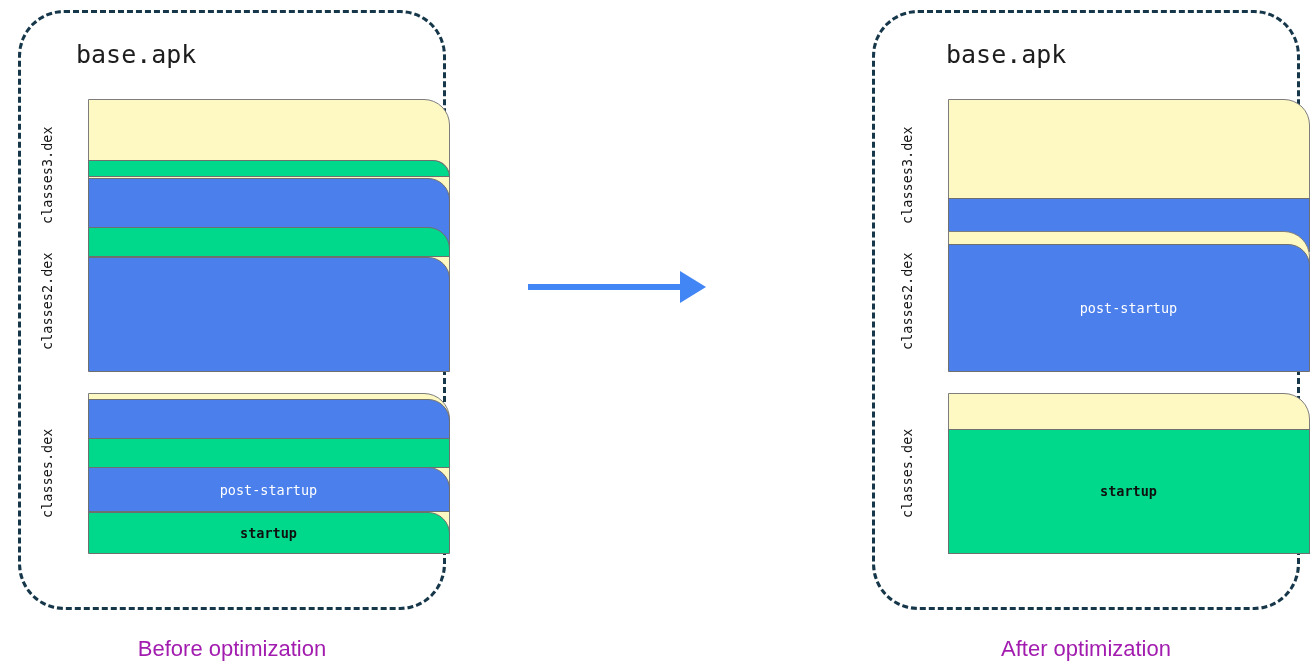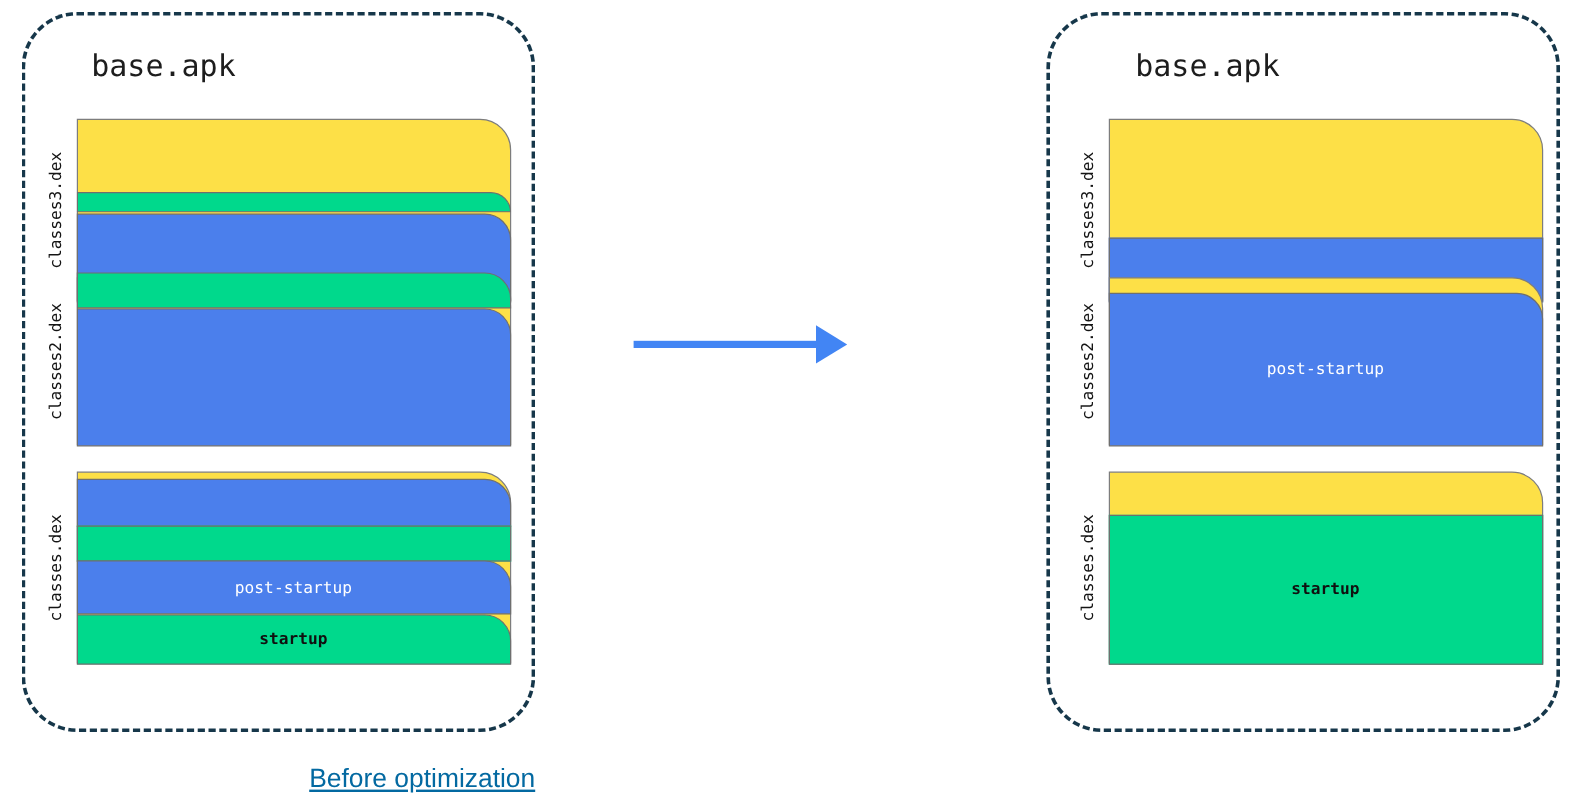--- a/index.html
+++ b/index.html
@@ -40,24 +40,25 @@
     font-size:13.5px;
     color:#141414;
     white-space:nowrap;
     writing-mode:vertical-rl;
     transform:rotate(180deg);
     pointer-events:none;
   }
   .dex-body{
     position:absolute;
     box-sizing:border-box;
-    background:#fde047;
+    background:#fef9c3;
     border:1.5px solid #7d7d7d;
     border-top-right-radius:26px;
     overflow:visible;
+    margin-left:24px;
   }
   
   .seg{
     position:absolute;
     left:-1.5px;
     box-sizing:border-box;
     border:1.5px solid #6f6f6f;
     border-top-right-radius:22px;
     display:flex;
     align-items:center;
@@ -88,24 +89,23 @@
     border-bottom:16px solid transparent;
     border-left:26px solid #4285f4;
     margin-top:-16px;
   }
 
   
   .caption{
     position:absolute;
     font-family:"Liberation Sans", sans-serif;
     font-size:22px;
-    color:#0369a1;
+    color:#a21caf;
     white-space:nowrap;
-    text-align:right;
-    text-decoration:underline;
+    text-align:center;
   }
 </style>
 </head>
 <body>
 
 <div class="stage">
 
   <div class="apk-box" style="left:18px; top:10px; width:428px; height:600px;"></div>
 
   <div class="apk-title" style="left:76px; top:40px;">base.apk</div>
@@ -161,14 +161,15 @@
     </div>
   </div>
 
   <div class="dex-group" style="left:894px; top:393px; width:392px; height:160px;">
     <div class="dex-label" style="width:26px;">classes.dex</div>
     <div class="dex-body" style="left:30px; top:0; width:362px; height:160px;">
       <div class="seg green flat" style="bottom:-1.5px; width:362px; height:125px;">startup</div>
     </div>
   </div>
 
+  <div class="caption" style="left:872px; top:636px; width:428px;">After optimization</div>
 
 </div>
 
 </body></html>

